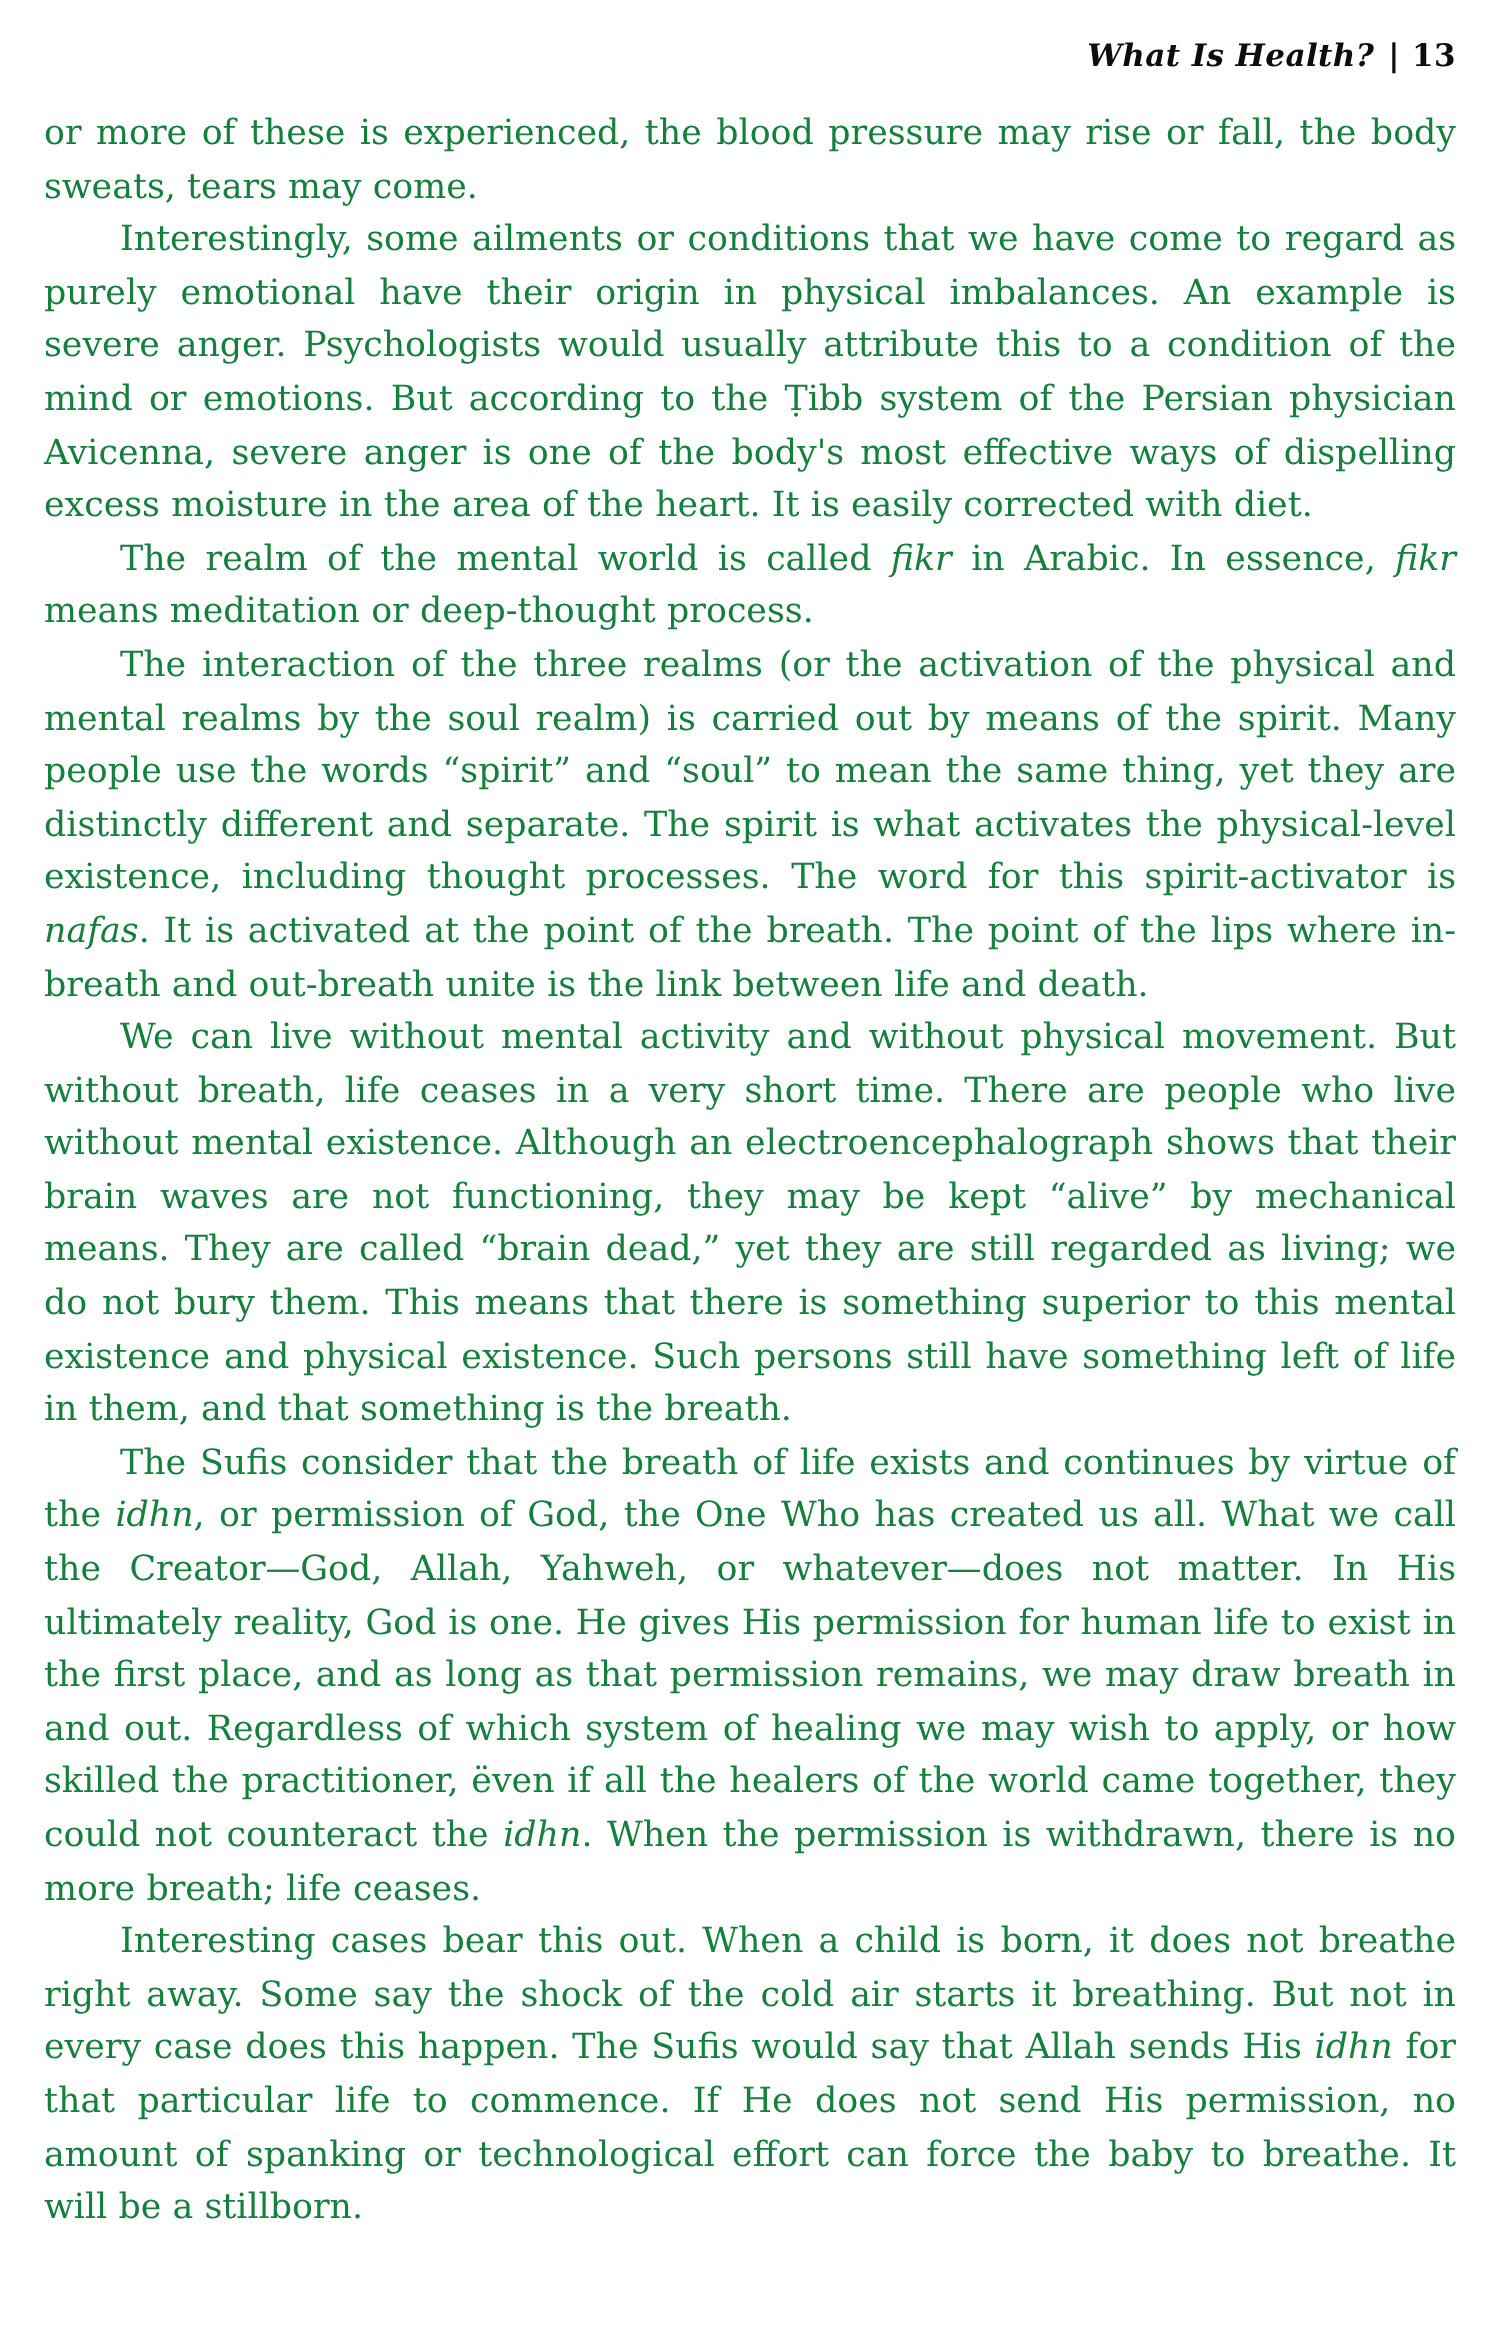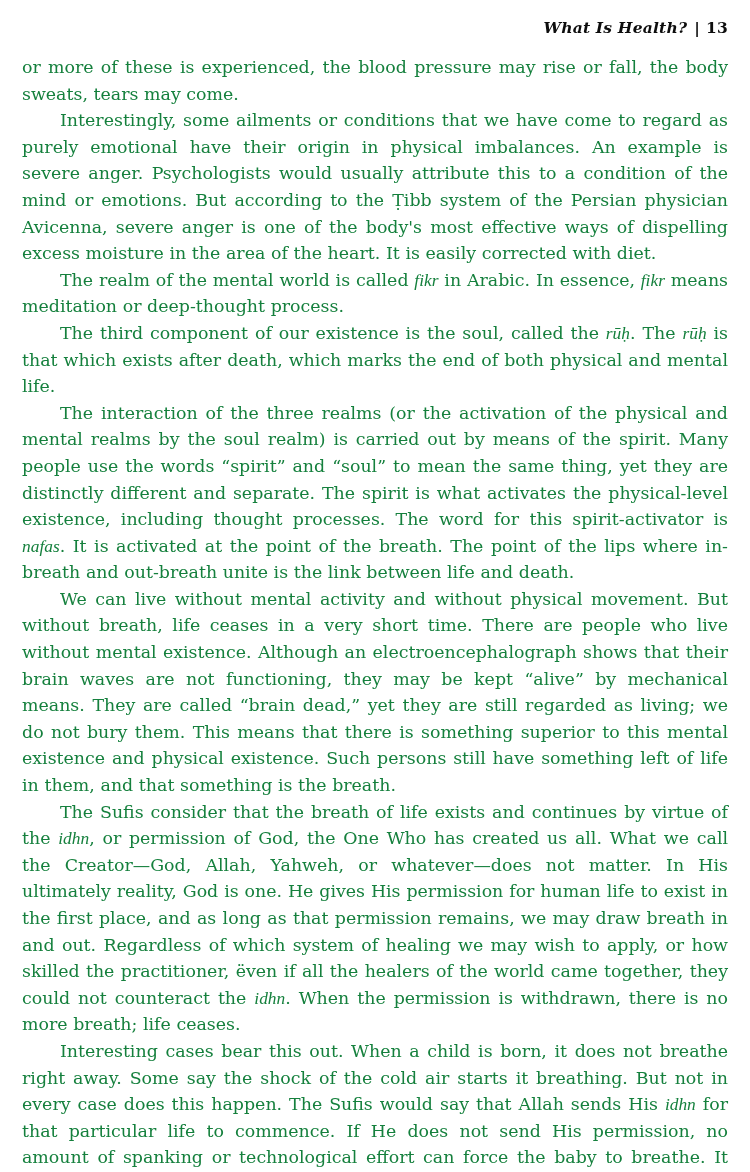--- a/index.html
+++ b/index.html
@@ -73,36 +73,34 @@
     word-spacing: 0.1px;
     color: #15803d;
     hyphens: none;
     -webkit-hyphens: none;
   }
   p.para.indent {
     text-indent: 38px;
   }
   p.para > i, p.para em {
     font-style: italic;
-    font-family: Liberation Serif, serif;
   }
 </style>
 </head>
 <body>
 
 <div class="page">
 
   <div class="running-head">
     <span class="rh-title">What Is Health?</span><span class="rh-sep">|</span><span class="rh-page">13</span>
   </div>
 
   <div class="textblock">
     <p class="para" id="p1">or more of these is experienced, the blood pressure may rise or fall, the body sweats, tears may come.</p>
     <p class="para indent" id="p2">Interestingly, some ailments or conditions that we have come to regard as purely emotional have their origin in physical imbalances. An example is severe anger. Psychologists would usually attribute this to a condition of the mind or emotions. But according to the Ṭibb system of the Persian physician Avicenna, severe anger is one of the body's most effective ways of dispelling excess moisture in the area of the heart. It is easily corrected with diet.</p>
     <p class="para indent" id="p3">The realm of the mental world is called <i>fikr</i> in Arabic. In essence, <i>fikr</i> means meditation or deep-thought process.</p>
-    <p class="para indent" id="p4">The third component of our existence is the soul, called the <i>rūḥ</i>. The <i>rūḥ</i> is that which exists after death, which marks the end of both physical and mental life.</p>
     <p class="para indent" id="p5">The interaction of the three realms (or the activation of the physical and mental realms by the soul realm) is carried out by means of the spirit. Many people use the words “spirit” and “soul” to mean the same thing, yet they are distinctly different and separate. The spirit is what activates the physical-level existence, including thought processes. The word for this spirit-activator is <i>nafas</i>. It is activated at the point of the breath. The point of the lips where in-breath and out-breath unite is the link between life and death.</p>
     <p class="para indent" id="p6">We can live without mental activity and without physical movement. But without breath, life ceases in a very short time. There are people who live without mental existence. Although an electroencephalograph shows that their brain waves are not functioning, they may be kept “alive” by mechanical means. They are called “brain dead,” yet they are still regarded as living; we do not bury them. This means that there is something superior to this mental existence and physical existence. Such persons still have something left of life in them, and that something is the breath.</p>
     <p class="para indent" id="p7">The Sufis consider that the breath of life exists and continues by virtue of the <i>idhn</i>, or permission of God, the One Who has created us all. What we call the Creator—God, Allah, Yahweh, or whatever—does not matter. In His ultimately reality, God is one. He gives His permission for human life to exist in the first place, and as long as that permission remains, we may draw breath in and out. Regardless of which system of healing we may wish to apply, or how skilled the practitioner, ëven if all the healers of the world came together, they could not counteract the <i>idhn</i>. When the permission is withdrawn, there is no more breath; life ceases.</p>
     <p class="para indent" id="p8">Interesting cases bear this out. When a child is born, it does not breathe right away. Some say the shock of the cold air starts it breathing. But not in every case does this happen. The Sufis would say that Allah sends His <i>idhn</i> for that particular life to commence. If He does not send His permission, no amount of spanking or technological effort can force the baby to breathe. It will be a stillborn.</p>
   </div>
 
 </div>
 
 </body></html>

